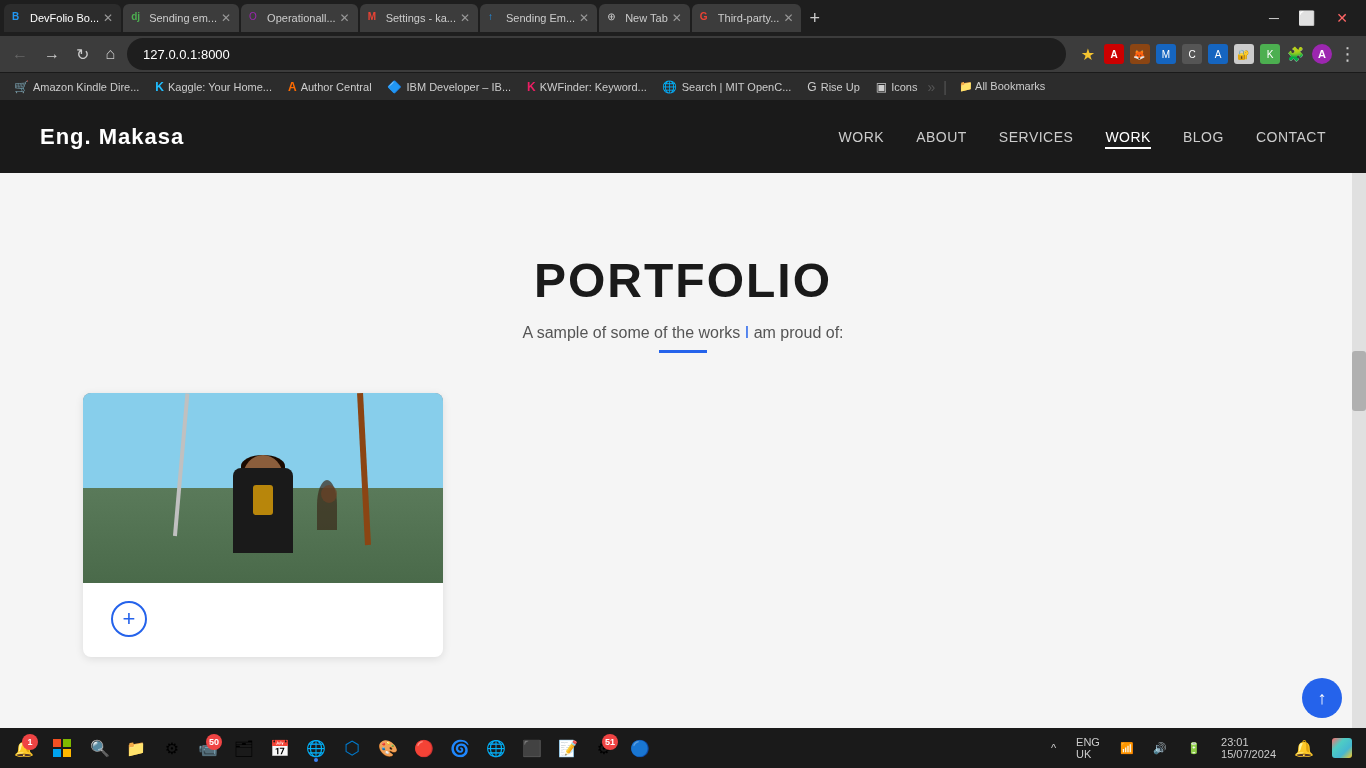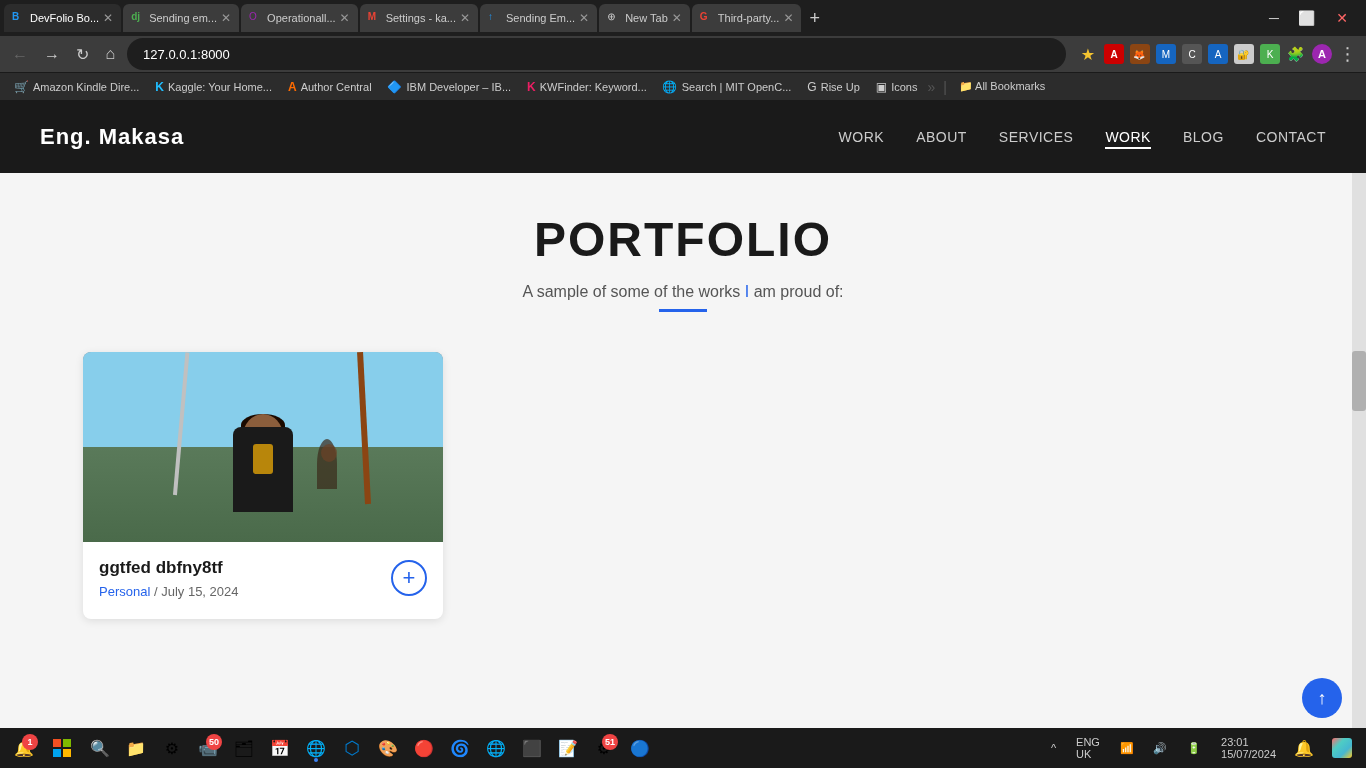--- a/index.html
+++ b/index.html
@@ -205,21 +205,21 @@
       cursor: pointer;
     }
     .nav-link.active {
       color: #fff;
       border-bottom: 2px solid #fff;
       padding-bottom: 2px;
     }
 
     
     .portfolio-section {
-      padding: 39px 80px 40px;
+      padding: 80px 80px 40px;
       background: #f5f5f5;
     }
     .portfolio-title {
       text-align: center;
       font-size: 48px;
       font-weight: 900;
       color: #1a1a1a;
       letter-spacing: 2px;
       margin-bottom: 16px;
     }
@@ -656,28 +656,20 @@
             <div class="person-head" style="background:#8B5E3C;width:40px;height:44px;border-radius:50% 50% 45% 45%;position:absolute;bottom:44%;left:50%;transform:translateX(-50%);"></div>
 
             <div style="position:absolute;bottom:47%;left:50%;transform:translateX(-50%);width:8px;height:3px;background:#3a2a1a;border-radius:2px;"></div>
 
             <div class="person-body" style="background:#1a1a1a;width:60px;height:85px;border-radius:8px 8px 0 0;position:absolute;bottom:16%;left:50%;transform:translateX(-50%);"></div>
 
             <div style="position:absolute;bottom:36%;left:50%;transform:translateX(-50%);width:20px;height:30px;background:#b8860b;border-radius:3px;"></div>
           </div>
         </div>
         <div class="card-body">
-          <div class="card-info">
-            <h3 class="card-title">ggtfed dbfny8tf</h3>
-            <p class="card-meta">
-              <a class="card-category">Personal</a>
-              <span class="card-date"> / </span>
-              <span class="card-date">July 15, 2024</span>
-            </p>
-          </div>
           <div class="card-plus">
             <span>+</span>
           </div>
         </div>
       </div>
 
     </div>
   </section>
 
   <div class="scrollbar-track">

